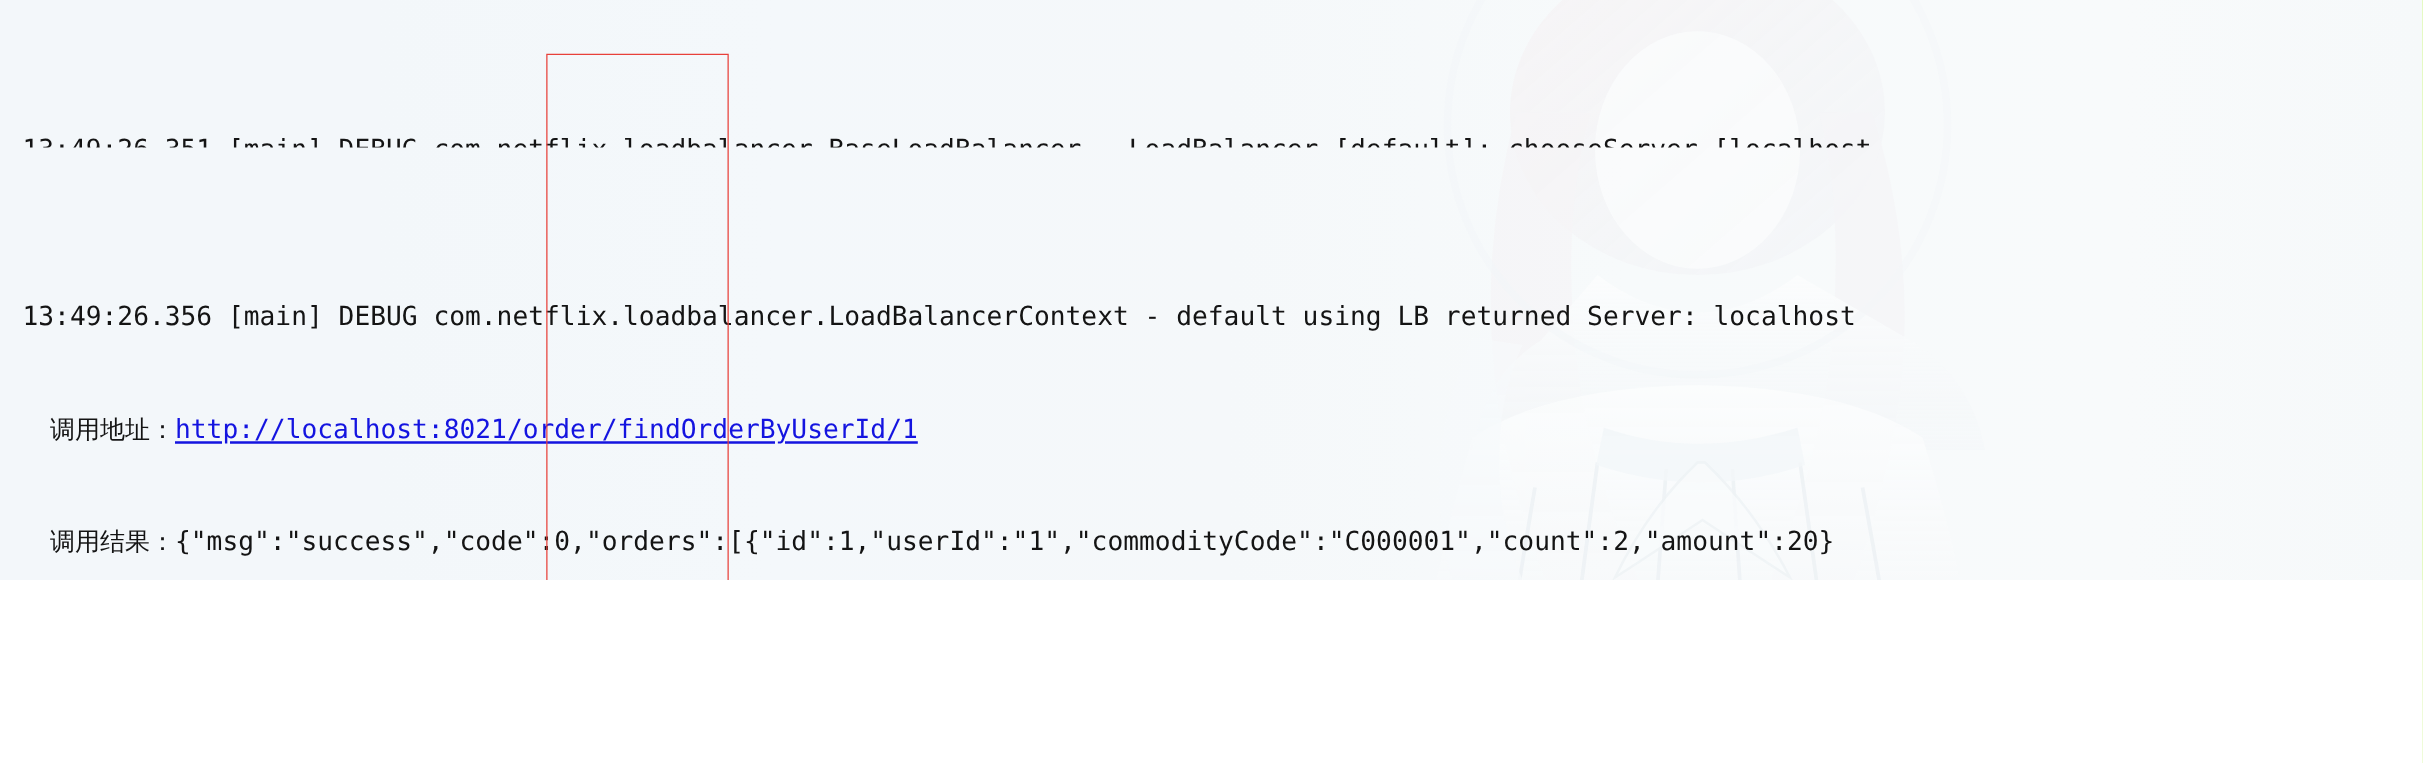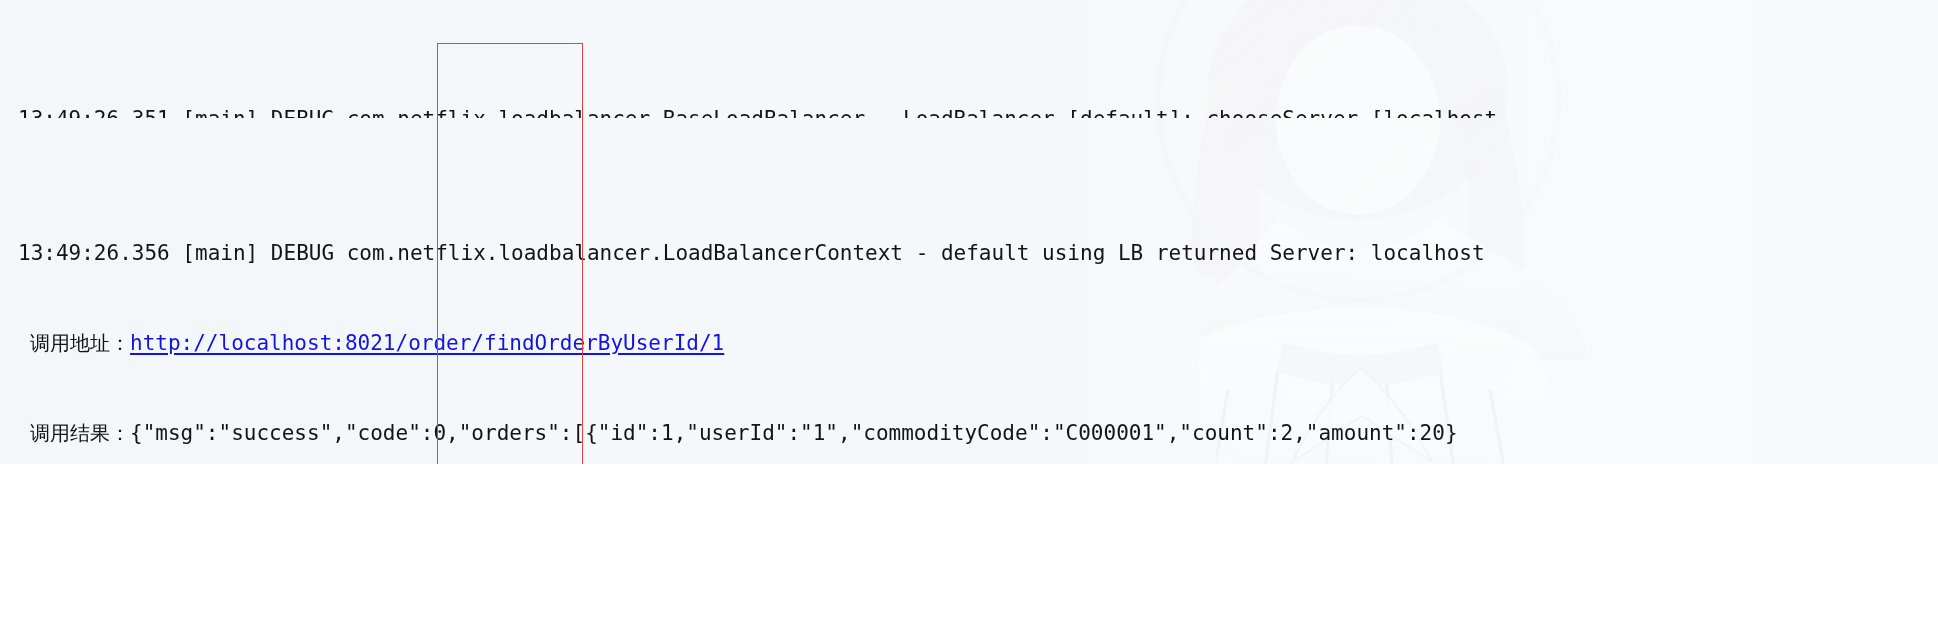--- a/index.html
+++ b/index.html
@@ -76,21 +76,21 @@
     line-height: 30px;
     margin-top: -16px;
   }
 
   .ts-line {
     padding-left: 18px;
     color: #141414;
   }
 
   .cn-line {
-    padding-left: 30px;
+    padding-left: 40px;
     color: #141414;
   }
 
   .cn-label {
     font-family: "DejaVu Sans", "Liberation Sans", sans-serif;
     font-size: 20px;
   }
 
   .url {
     color: #1414e0;

